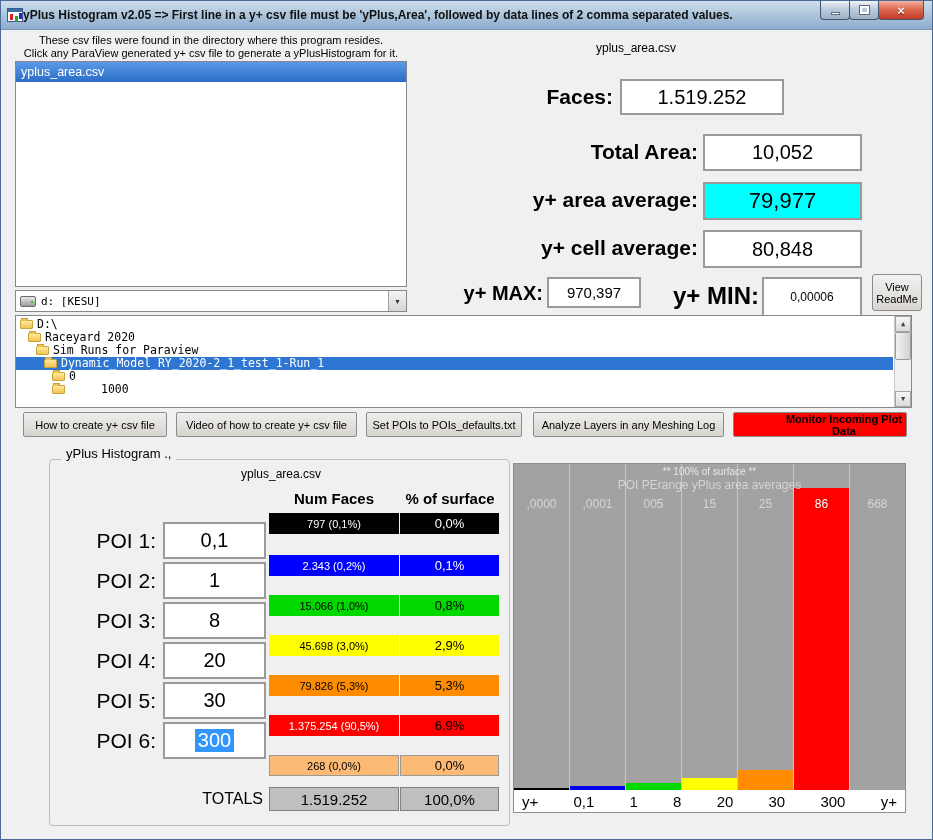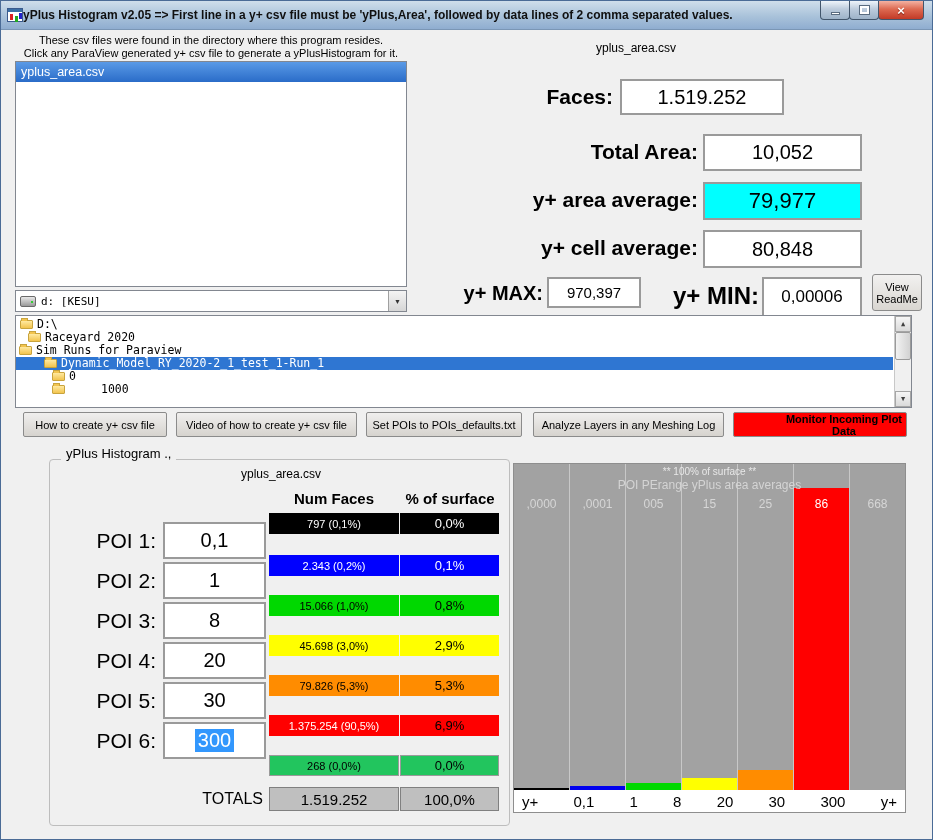--- a/index.html
+++ b/index.html
@@ -81,21 +81,21 @@
   .col-head { position:absolute; top:489px; font-weight:bold; font-size:15px; text-align:center; }
   .poi-label { position:absolute; left:30px; width:125px; height:37px; font-size:21px;
     display:flex; align-items:center; justify-content:flex-end; }
   .poi-input { position:absolute; left:162px; width:103px; height:37px; background:#fff; border:2px solid #9a9a9a;
     display:flex; align-items:center; justify-content:center; font-size:20px; }
   .poi-input .sel { background:#3297fd; color:#fff; padding:0 3px; }
   .numbox { position:absolute; left:268px; width:130px; height:21px;
     display:flex; align-items:center; justify-content:center; font-size:11px; }
   .pctbox { position:absolute; left:399px; width:99px; height:21px;
     display:flex; align-items:center; justify-content:center; font-size:13px; }
-  .whitebox { background:#22c55e; border:1px solid #9a9a9a; color:#000; }
+  .whitebox { background:#fdba74; border:1px solid #9a9a9a; color:#000; }
   .graybox { background:#bfbfbf; border:1px solid #808080; color:#000; font-size:15px; height:24px; }
   .totals-label { position:absolute; left:112px; top:789px; width:150px; text-align:right; font-size:16px; }
   .r0{top:512px} .r1{top:554px} .r2{top:594px} .r3{top:634px} .r4{top:674px} .r5{top:714px} .r6{top:754px}
   .p0{top:521px} .p1{top:561px} .p2{top:601px} .p3{top:641px} .p4{top:681px} .p5{top:721px}
 
   
   .chart { position:absolute; left:512px; top:462px; width:393px; height:350px; background:#a2a2a2; border:1px solid #8e8e8e; }
   .chart-head1 { position:absolute; top:2px; left:0; right:0; text-align:center; font-size:10px; color:#e8e8e8; }
   .chart-head2 { position:absolute; top:14px; left:0; right:0; text-align:center; font-size:12px; color:#d4d4d4; }
   .chart-cols { position:absolute; left:0; right:0; top:0; bottom:22px; display:flex; }
@@ -149,37 +149,37 @@
 
   <div class="stat-label" style="left:440px; top:187px; width:257px;">y+ area average:</div>
   <div class="stat-box" style="left: 702px; top: 181px; width: 159px; height: 38px; font-size: 22px; background: rgb(0, 255, 255);">79,977</div>
 
   <div class="stat-label" style="left:440px; top:235px; width:257px;">y+ cell average:</div>
   <div class="stat-box" style="left:702px; top:229px; width:159px; height:38px;">80,848</div>
 
   <div class="stat-label" style="left:420px; top:281px; width:122px; font-size:20px;">y+ MAX:</div>
   <div class="stat-box" style="left:546px; top:276px; width:94px; height:31px; font-size:15px;">970,397</div>
   <div class="stat-label" style="left:648px; top:281px; width:110px; font-size:24px;">y+ MIN:</div>
-  <div class="stat-box" style="left:761px; top:276px; width:100px; height:40px; font-size:17px;">0,00006</div>
+  <div class="stat-box" style="left:761px; top:276px; width:100px; height:40px; font-size:12px;">0,00006</div>
 
   <div class="readme-btn">
     <span>View</span>
     <span>ReadMe</span>
   </div>
 
   <div class="dir-list">
     <div class="tree-row" style="padding-left:4px;">
       <span class="folder"></span>
       <span>D:\</span>
     </div>
     <div class="tree-row" style="padding-left:12px;">
       <span class="folder"></span>
       <span>Raceyard 2020</span>
     </div>
-    <div class="tree-row" style="padding-left:3px;">
+    <div class="tree-row" style="padding-left:20px;">
       <span class="folder"></span>
       <span>Sim Runs for Paraview</span>
     </div>
     <div class="tree-row selected" style="padding-left:28px;">
       <span class="folder"></span>
       <span>Dynamic_Model_RY_2020-2_1_test_1-Run_1</span>
     </div>
     <div class="tree-row" style="padding-left:36px;">
       <span class="folder"></span>
       <span>0</span>

